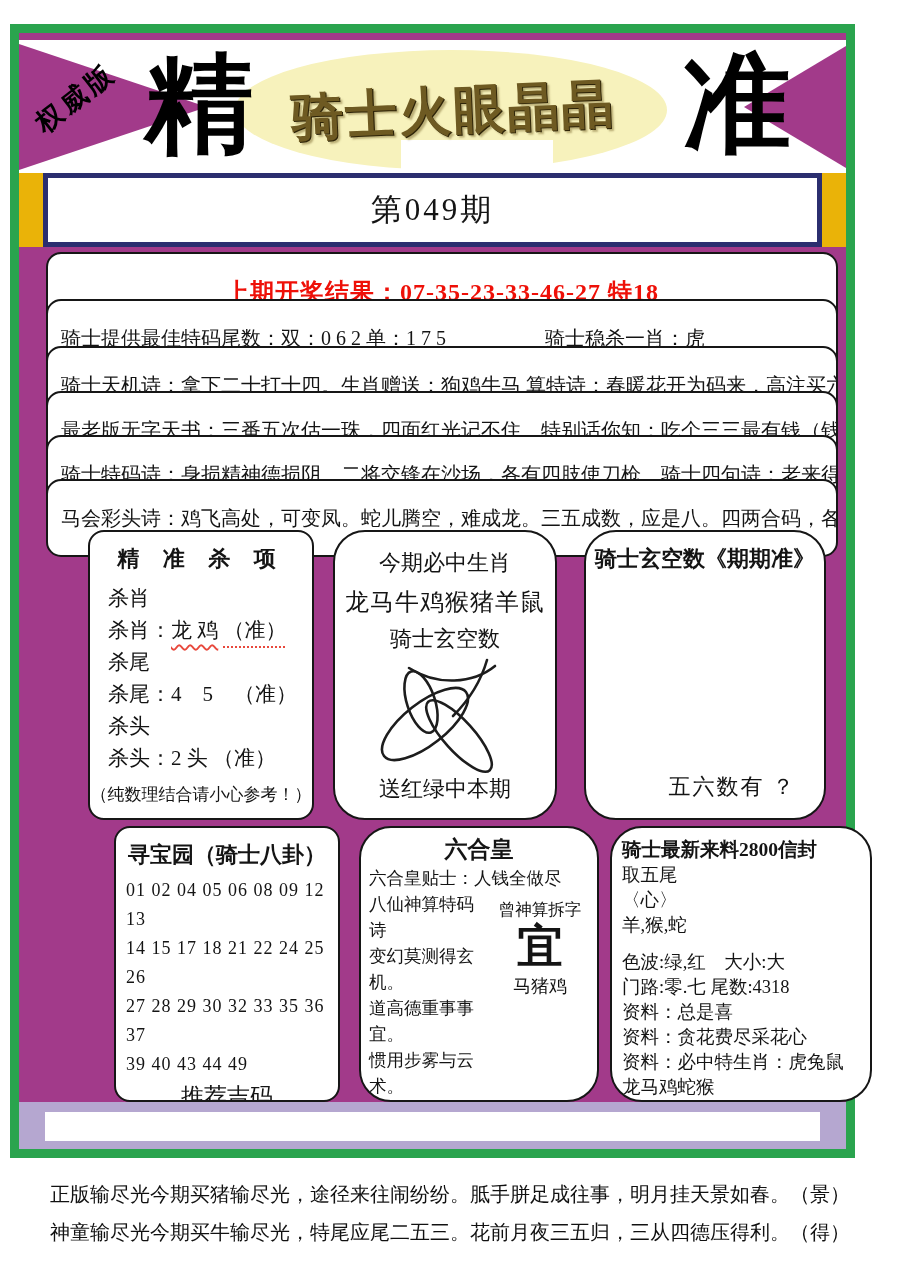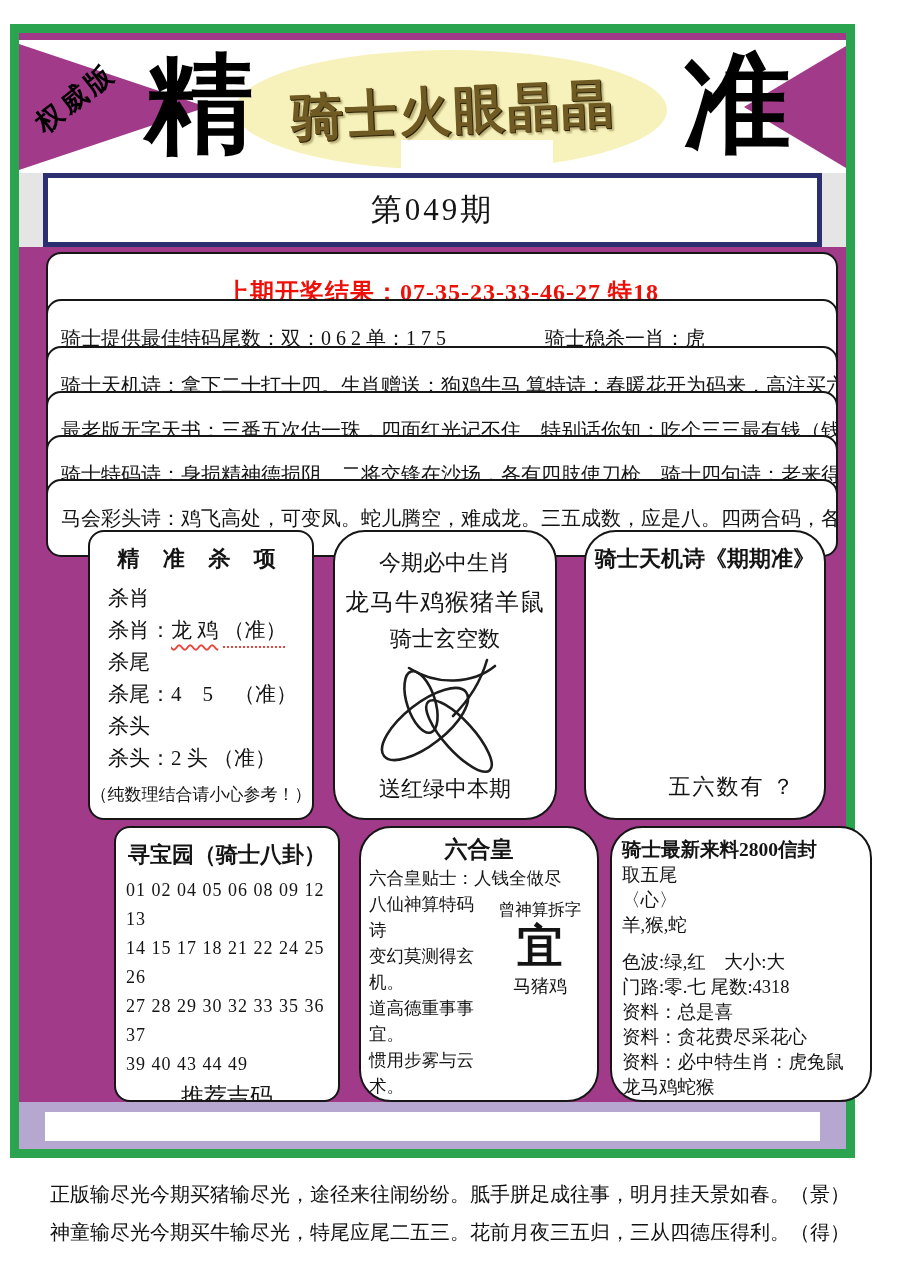--- a/index.html
+++ b/index.html
@@ -20,21 +20,21 @@
   .corner-label{position:absolute;left:10px;top:40px;font-size:27px;font-weight:bold;
             transform:rotate(-38deg);letter-spacing:4px;color:#000;}
   .ellipse{position:absolute;left:216px;top:10px;width:432px;height:120px;border-radius:50%;
             background:var(--banner-yellow);}
   .banner-title{position:absolute;left:222px;top:36px;width:424px;text-align:center;font-size:52px;
             font-weight:bold;color:var(--banner-gold);transform:rotate(-2.5deg);letter-spacing:2px;
             text-shadow:1px 1px 0 #2e2408,3px 3px 2px rgba(110,90,34,.45);}
   .white-patch{position:absolute;left:382px;top:100px;width:152px;height:33px;background:#fff;}
   .big-char{position:absolute;top:-2px;font-size:108px;line-height:133px;font-weight:bold;color:#000;}
   .big-left{left:126px;} .big-right{left:664px;}
-  .issue-row{position:absolute;left:0;top:140px;width:100%;height:74px;background:#e5e5e5;display:flex;}
+  .issue-row{position:absolute;left:0;top:140px;width:100%;height:74px;background:#eab308;display:flex;}
   .issue-box{flex:1;margin:0 24px;border:5px solid var(--navy);background:#fff;display:flex;
             align-items:center;justify-content:center;}
   .issue-title{font-size:31px;letter-spacing:3px;}
   .pill{position:absolute;left:27px;width:762px;background:#fff;border:2px solid #161616;
         border-radius:15px;display:flex;align-items:center;padding:16px 13px;font-size:20px;
         white-space:nowrap;overflow:hidden;}
   .pill-result{top:219px;height:44px;justify-content:center;}
   .result-text{color:var(--result-red);font-weight:bold;font-size:24px;letter-spacing:1px;}
   .p1{top:266px;height:42px;} .p2{top:313px;height:42px;} .p3{top:358px;height:42px;}
   .p4{top:402px;height:42px;} .p5{top:446px;height:42px;}
@@ -144,21 +144,21 @@
           <ellipse cx="56" cy="44" rx="32" ry="14" transform="rotate(72 56 44)"></ellipse>
           <ellipse cx="94" cy="78" rx="46" ry="15" transform="rotate(48 94 78)"></ellipse>
           <path d="M44,10 C72,28 108,26 130,8"></path>
           <path d="M122,2 C114,30 98,48 88,58"></path>
         </g>
       </svg>
       <div class="zc-footer">送红绿中本期</div>
     </div>
 
     <div class="card row-top c3">
-      <div class="card-title">骑士天机诗《期期准》</div>
+      <div class="card-title">骑士玄空数《期期准》</div>
       <div class="gold-footer">五六数有 ？</div>
     </div>
 
     <div class="card row-bot c1">
       <div class="card-title">寻宝园（骑士八卦）</div>
       <div class="num-rows">
           <div>01 02 04 05 06 08 09 12 13</div>
           <div>14 15 17 18 21 22 24 25 26</div>
           <div>27 28 29 30 32 33 35 36 37</div>
           <div>39 40 43 44 49</div>

